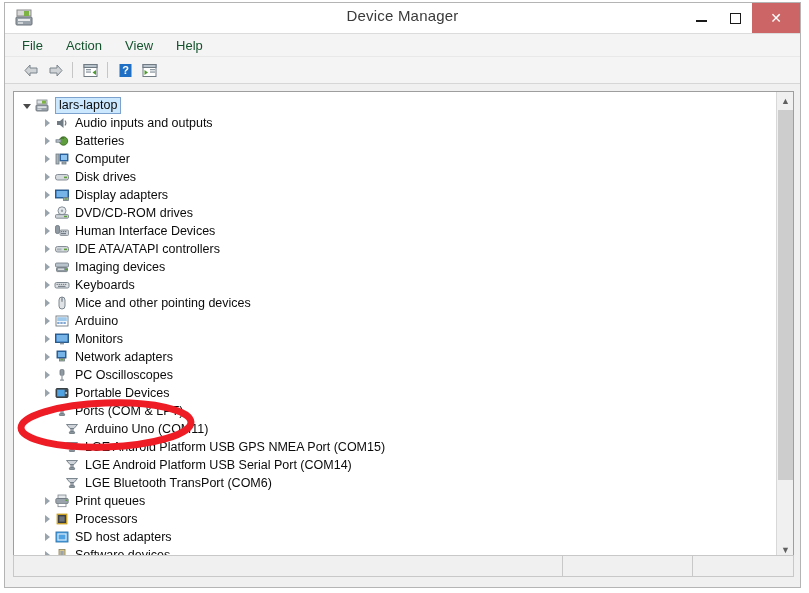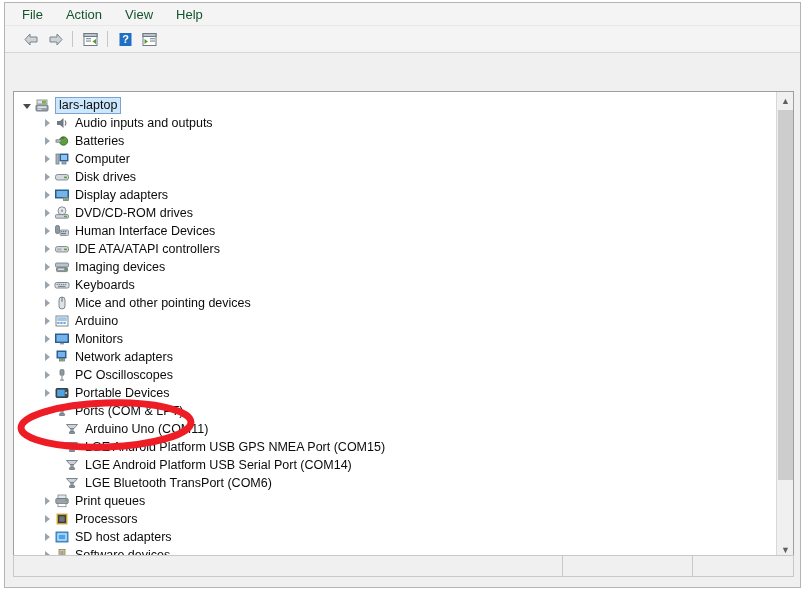--- a/index.html
+++ b/index.html
@@ -114,20 +114,43 @@
   .annot{
     position:absolute;left:0;top:0;width:781px;height:468px;
     pointer-events:none;
   }
 </style>
 </head>
 <body>
 
 <div class="window">
 
+  <div class="titlebar">
+    <span class="win-icon">
+      <svg width="22" height="22" viewBox="0 0 22 22">
+        <rect x="4" y="3" width="14" height="6" fill="#d8d8d8" stroke="#8a8a8a" stroke-width="1"></rect>
+        <rect x="3" y="10" width="16" height="8" rx="1" fill="#9aa3ab" stroke="#6a737b" stroke-width="1"></rect>
+        <rect x="11" y="4" width="5" height="5" fill="#7cb342"></rect>
+        <rect x="5" y="12" width="12" height="2" fill="#e8eaec"></rect>
+        <rect x="5" y="15" width="5" height="2" fill="#cfd4d8"></rect>
+      </svg>
+    </span>
+    <div class="title-text">Device Manager</div>
+    <div class="caption-btns">
+      <div class="cap-btn">
+        <i class="cap-glyph-min"></i>
+      </div>
+      <div class="cap-btn">
+        <i class="cap-glyph-max"></i>
+      </div>
+      <div class="cap-btn close">
+        <span>✕</span>
+      </div>
+    </div>
+  </div>
 
   <div class="menubar">
     <div class="menu-item">File</div>
     <div class="menu-item">Action</div>
     <div class="menu-item">View</div>
     <div class="menu-item">Help</div>
   </div>
 
   <div class="toolbar">
     <div class="tb-btn">

